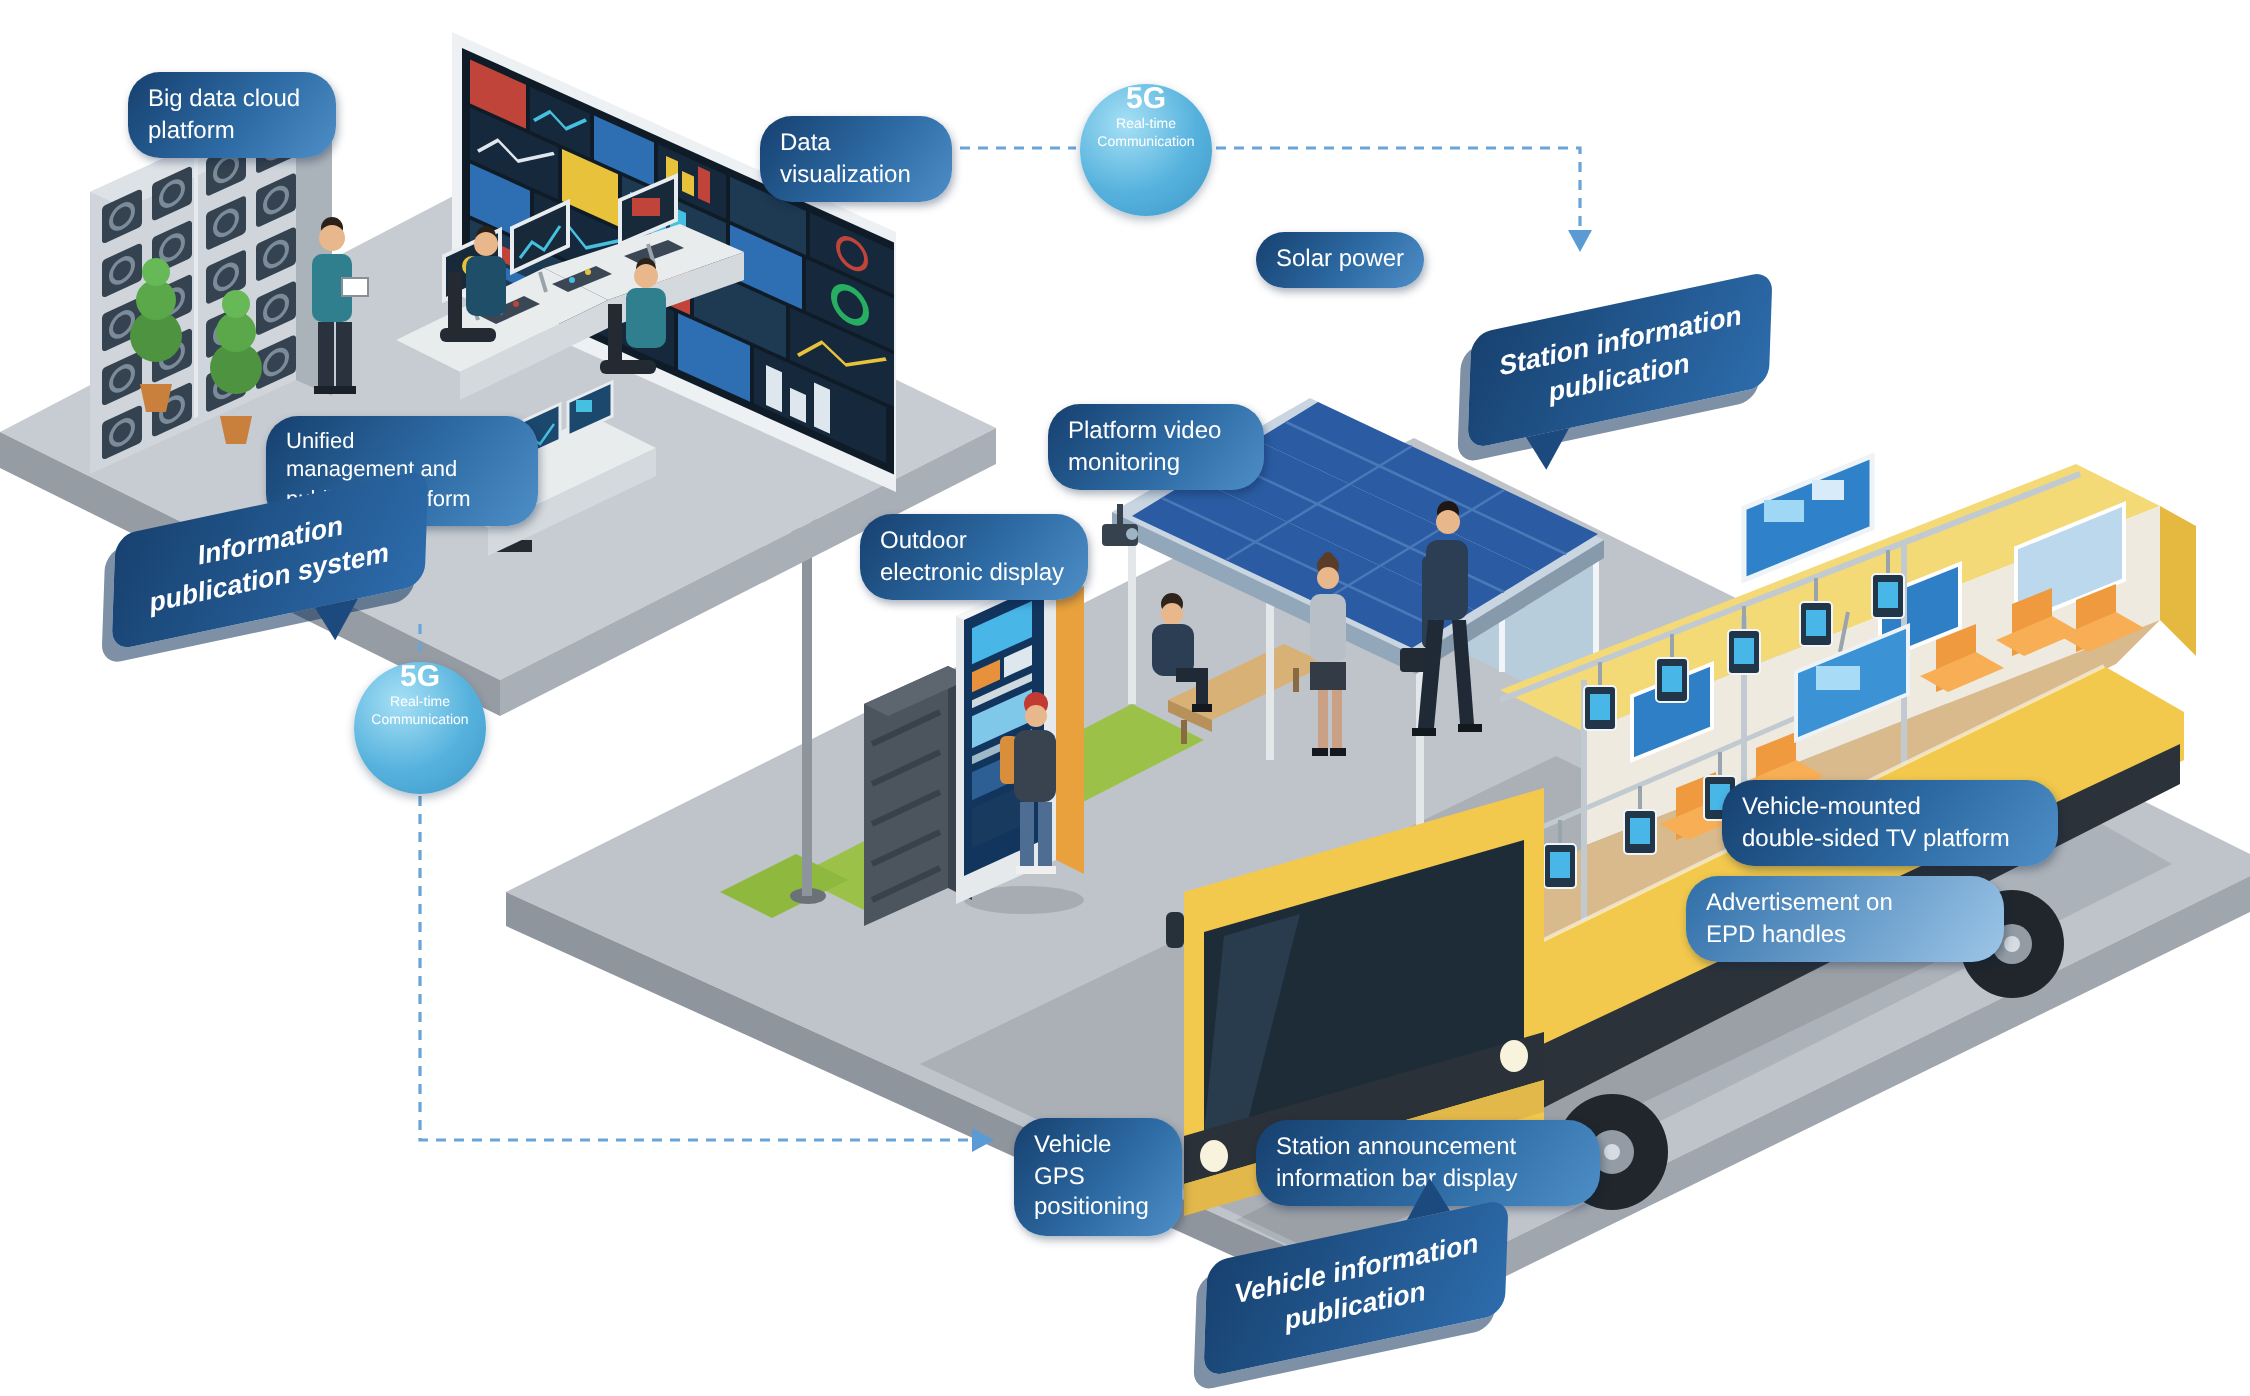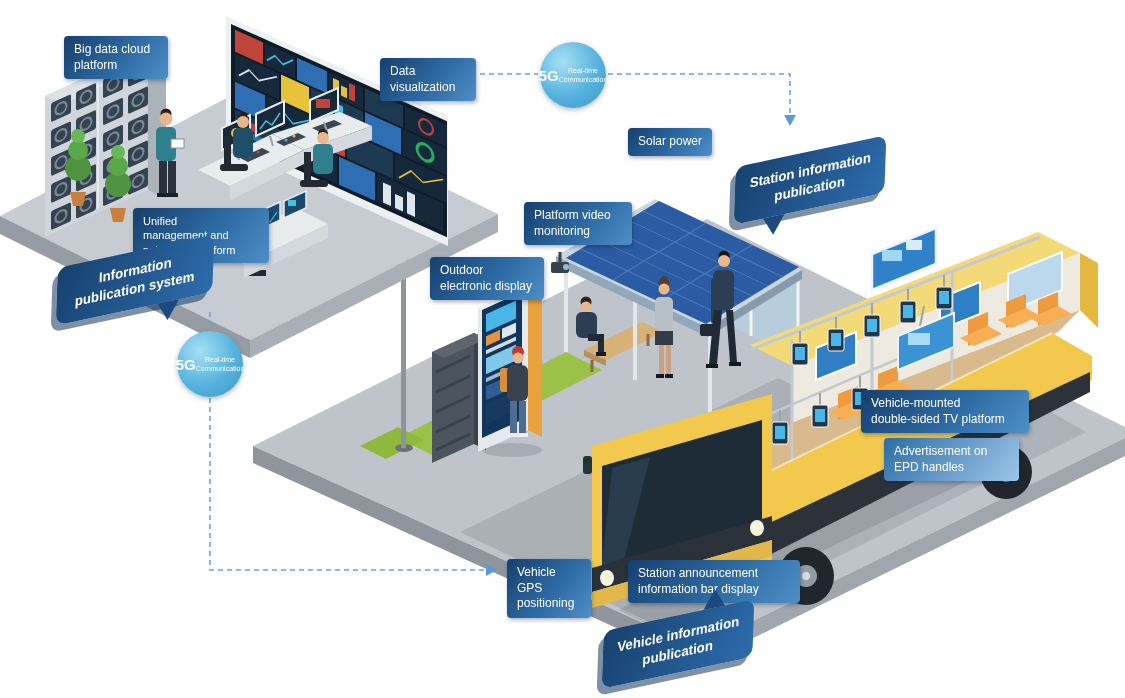--- a/index.html
+++ b/index.html
@@ -1,27 +1,27 @@
 <!DOCTYPE html>
 <html><head>
 <meta charset="utf-8">
 <style>
   *{margin:0;padding:0;box-sizing:border-box}
   html,body{background:#fff}
   #scene{position:relative;width:1125px;height:698px;background:#fff;overflow:hidden;
          font-family:"Liberation Sans",sans-serif}
   #scene>svg{position:absolute;left:0;top:0}
   .badge{position:absolute;background:linear-gradient(128deg,#16406f 0%,#2d6aa3 55%,#4e8ec6 100%);
-         color:#fff;border-radius:4px;padding:6px 10px;font-size:12px;line-height:1.3;
+         color:#fff;border-radius:16px;padding:6px 10px;font-size:12px;line-height:1.3;
          white-space:pre-line;box-shadow:1px 2px 4px rgba(10,30,60,.35)}
   .badge.light{background:linear-gradient(128deg,#2f6ea8 0%,#9cc6e8 100%)}
   .badge.small{font-size:11px}
   .badge5g{position:absolute;width:66px;height:66px;border-radius:50%;
            background:radial-gradient(circle at 35% 30%,#a6e0f5 0%,#56b2dd 55%,#3d97c8 100%);
-           color:#fff;display:flex;align-items:center;justify-content:center;
+           color:#fff;display:flex;flex-direction:column;align-items:center;
            text-align:center;box-shadow:0 2px 5px rgba(10,40,70,.3)}
   .badge5g .t{font-size:15px;font-weight:bold;line-height:1}
   .badge5g .s{font-size:7px;line-height:1.25;white-space:pre-line;margin-top:2px}
   .bubble{position:absolute;background:linear-gradient(118deg,#17416f,#2d6cac);color:#fff;
           border-radius:10px;padding:10px 12px;font-size:13.5px;font-weight:bold;line-height:1.35;
           text-align:center;white-space:pre-line;transform:rotate(-12deg) skewX(-14deg);
           box-shadow:-5px 6px 0 rgba(18,52,92,.55)}
   .bubble::after{content:"";position:absolute;width:0;height:0;border:11px solid transparent}
   .bubble.b-info::after{bottom:-29px;right:34px;border-top:18px solid #1c4a7e}
   .bubble.b-station::after{bottom:-29px;left:30px;border-top:18px solid #1c4a7e}
@@ -455,21 +455,21 @@
 
 <div class="badge" style="left:380px;top:58px;width:96px">Data
 visualization</div>
 
 <div class="badge5g" style="left:540px;top:42px">
   <div class="t">5G</div>
   <div class="s">Real-time
 Communication</div>
 </div>
 
-<div class="badge" style="left:628px;top:128px">Solar power</div>
+<div class="badge" style="left:628px;top:116px">Solar power</div>
 
 <div class="badge" style="left:524px;top:202px;width:108px">Platform video
 monitoring</div>
 
 <div class="bubble b-station" style="left:733px;top:152px;width:154px">Station information
 publication</div>
 
 <div class="badge" style="left:430px;top:257px;width:114px">Outdoor
 electronic display</div>
 
@@ -493,16 +493,16 @@
 
 <div class="badge" style="left:628px;top:560px;width:172px">Station announcement
 information bar display</div>
 
 <div class="bubble b-vehicle" style="left:601px;top:616px;width:154px">Vehicle information
 publication</div>
 
 <div class="badge" style="left:861px;top:390px;width:168px">Vehicle-mounted
 double-sided TV platform</div>
 
-<div class="badge light" style="left:884px;top:438px;width:135px">Advertisement on
+<div class="badge light" style="left:843px;top:438px;width:159px">Advertisement on
 EPD handles</div>
 
 </div>
 
 </body></html>

